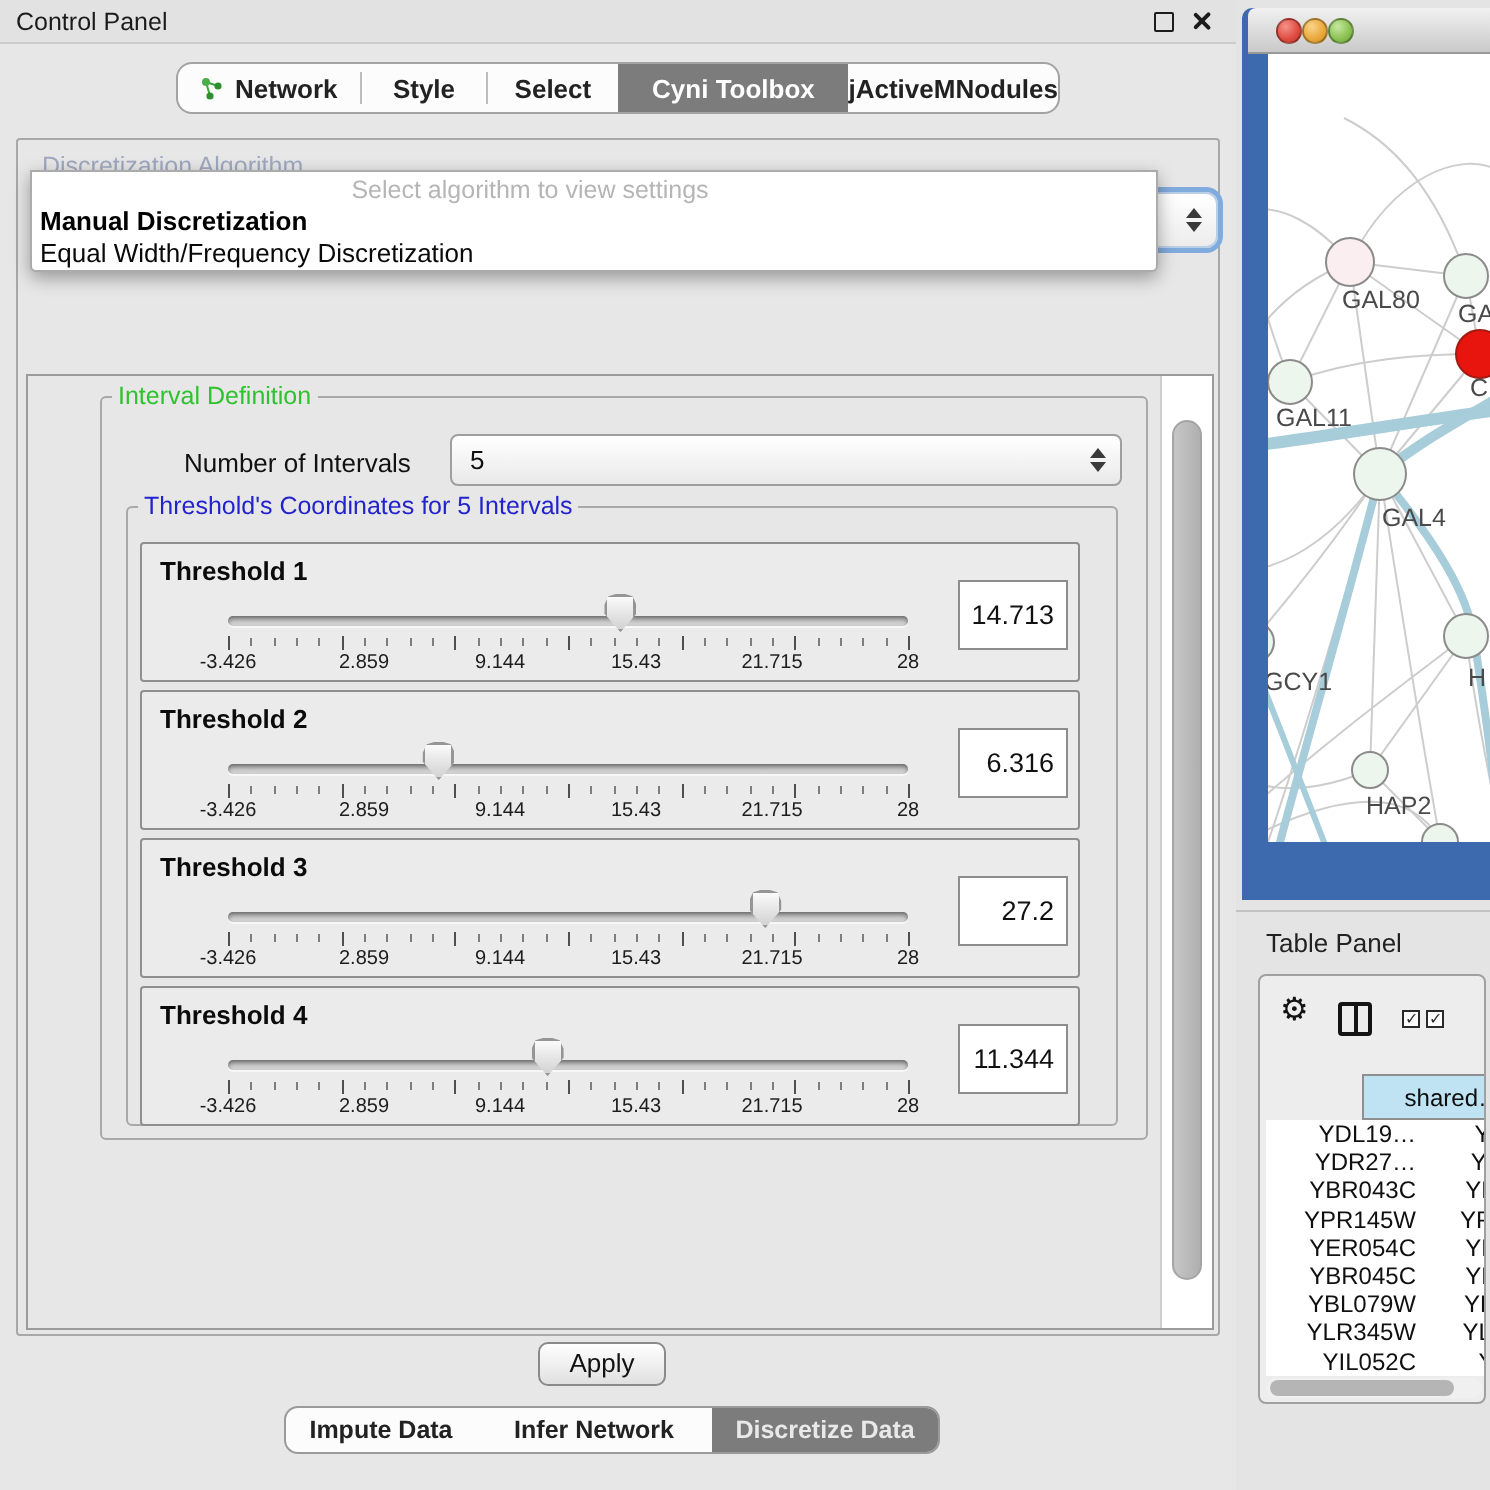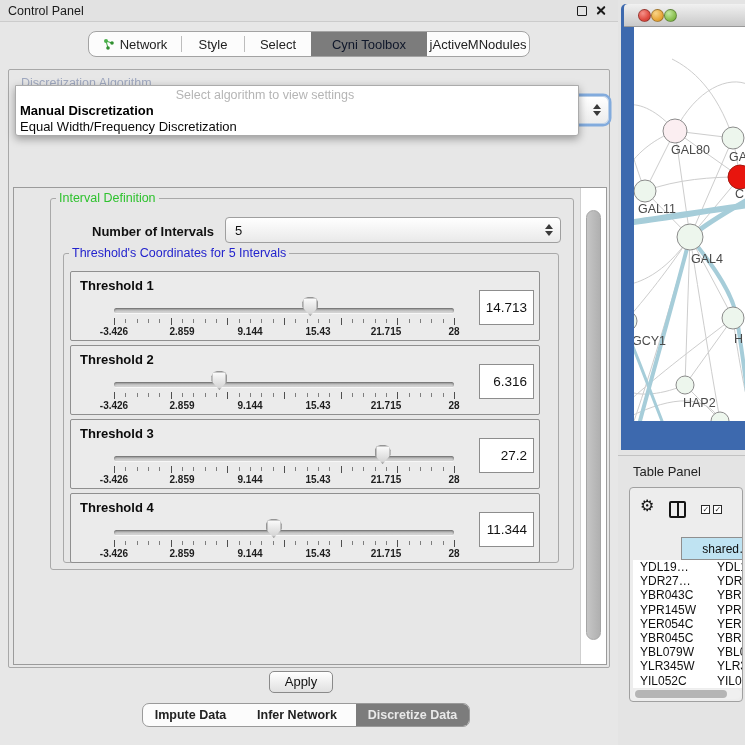--- a/index.html
+++ b/index.html
@@ -14,22 +14,22 @@
   .titlebar .title { position:absolute; left:8px; top:4px; font-size:12.5px; color:#1b1b1b; }
   .float-icon { position:absolute; right:31px; top:6px; width:10px; height:10px; border:1.6px solid #1c1c1c; border-radius:1px; }
   .close-icon { position:absolute; right:12px; top:5px; width:11px; height:11px; }
   .close-icon:before, .close-icon:after { content:""; position:absolute; left:5px; top:0; width:2.4px; height:11px; background:#1c1c1c; border-radius:1px; }
   .close-icon:before { transform:rotate(45deg); }
   .close-icon:after  { transform:rotate(-45deg); }
 
   
   .tabbar { position:absolute; left:88px; top:31px; width:442px; height:26px; background:#fcfcfc;
             border:1px solid #a3a3a3; border-radius:8px; display:flex; overflow:hidden; }
-  .tab { display:flex; align-items:center; justify-content:center; gap:5px; font-size:13px; font-weight:normal; color:#222; }
-  .tab.selected { background:#7c7c7c; color:#0f172a; }
+  .tab { display:flex; align-items:center; justify-content:center; gap:5px; font-size:13px; font-weight:bold; color:#222; }
+  .tab.selected { background:#7c7c7c; color:#ffffff; }
   .tab-divider { width:1px; height:16px; background:#bdbdbd; align-self:center; }
   .t-network { width:92px; } .t-style { width:62px; } .t-select { width:66px; }
   .t-cyni { width:116px; } .t-jactive { flex:1; }
 
   
   .outer-box { position:absolute; left:8px; top:69px; width:602px; height:599px;
                border:1px solid #a8a8a8; border-radius:2px; background:#e7e7e7; }
   .algo-label { position:absolute; left:12px; top:6px; font-size:12.5px; color:#9fa8bf; z-index:1; }
   .algo-combo { position:absolute; left:14px; top:26px; width:586px; height:28px; border-radius:6px;
                 background:linear-gradient(#ffffff,#ececec); border:1px solid #b9cfe8;
@@ -58,40 +58,40 @@
   .td-combo { left:8px; top:9px; width:556px; height:26px; }
 
   
   .scrollpane { position:absolute; left:4px; top:117px; width:594px; height:478px; border:1px solid #9b9b9b; background:#e7e7e7; }
   .viewport { position:absolute; left:4px; top:0; width:566px; height:476px; overflow:hidden; }
   .vscrollbar { position:absolute; right:0; top:0; width:26px; height:476px; background:#ffffff; border-left:1px solid #cfcfcf; }
   .vscroll-thumb { position:absolute; left:5px; top:22px; width:15px; height:430px; border-radius:7.5px;
                    background:linear-gradient(90deg,#c6c6c6,#b0b0b0); border:1px solid #a5a5a5; }
 
   .interval-group { left:32px; top:10px; width:524px; height:372px; }
-  .noi-label { position:absolute; left:41px; top:25px; font-size:13px; font-weight:bold; color:#111; }
+  .noi-label { position:absolute; left:41px; top:25px; font-size:13px; font-weight:normal; color:#111; }
   .noi-combo { left:174px; top:18px; width:336px; height:26px; }
   .thresh-group { left:12px; top:54px; width:496px; height:310px; }
 
   .thresh-panel { position:absolute; left:6px; width:470px; height:70px; background:#ebebeb;
                   border:1px solid #8f8f8f; border-radius:2px; }
   .tp-1 { top:17px; } .tp-2 { top:91px; } .tp-3 { top:165px; } .tp-4 { top:239px; }
   .thresh-title { position:absolute; left:9px; top:6px; font-size:13px; font-weight:bold; color:#0b0b0b; }
   .track { position:absolute; left:43px; top:36px; width:340px; height:5px; border-radius:3px;
            background:linear-gradient(#a9a9a9,#dcdcdc); box-shadow:inset 0 1px 2px rgba(0,0,0,.4), 0 1px 0 #f7f7f7; }
   .track-zone { position:absolute; left:43px; top:25px; width:340px; height:20px; }
   .handle { position:absolute; top:0; width:16px; height:19px;
             background:linear-gradient(#fefefe,#cfcfcf);
             clip-path:polygon(0 28%,12% 6%,35% 0,65% 0,88% 6%,100% 28%,100% 52%,50% 100%,0 52%);
             box-shadow:inset 0 0 0 1.5px #959595; }
   .ticks { position:absolute; left:43px; top:46px; width:340px; height:8px; }
   .ticks i { position:absolute; top:1px; width:1px; height:4px; background:#7d7d7d; }
   .ticks i.major { top:0; height:7px; background:#4f4f4f; }
   .scale-labels { position:absolute; left:43px; top:54px; width:340px; height:12px; }
-  .scale-labels b { position:absolute; transform:translateX(-50%); font-size:10px; font-weight:bold; color:#1d1d1d; white-space:nowrap; }
+  .scale-labels b { position:absolute; transform:translateX(-50%); font-size:10px; font-weight:normal; color:#1d1d1d; white-space:nowrap; }
   .valuebox { position:absolute; left:408px; top:18px; width:55px; height:35px; background:#ffffff;
               border:1px solid #8d8d8d; font-size:13.5px; color:#111; text-align:right; line-height:33px; padding-right:6px; }
 
   .attr-group { left:32px; top:400px; width:500px; height:85px; }
   .numattr-label { position:absolute; left:10px; top:12px; font-size:13px; font-weight:bold; color:#111; }
   .attr-list { position:absolute; left:18px; top:30px; width:453px; height:48px; background:#ffffff;
                border:1px solid #9a9a9a; border-bottom:none; overflow:hidden; padding:2px 0 0 5px; }
   .attr-item { font-size:12.5px; color:#151515; line-height:15.5px; white-space:nowrap; }
   .attr-scrollbar { position:absolute; left:471px; top:30px; width:16px; height:48px; background:#fafafa; border:1px solid #c9c9c9; border-bottom:none; }
   .attr-scroll-thumb { position:absolute; left:1.5px; top:2px; width:11px; height:44px; border-radius:6px; background:#b3b3b3; }
@@ -131,21 +131,21 @@
   .checks-icon { position:absolute; left:71px; top:17px; width:22px; height:9px; }
   .mini-check { position:absolute; top:0; width:9px; height:9px; border:1px solid #2a2a2a; background:#fff; }
   .mini-check:after { content:"✓"; position:absolute; left:0.5px; top:-1.5px; font-size:8px; color:#2a2a2a; }
   .mc-2 { left:12px; }
   .tp-header { position:absolute; left:3px; top:49px; height:23px; white-space:nowrap; font-size:12px; color:#0d0d0d; }
   .tp-h-cell { position:absolute; top:0; height:23px; line-height:22px; border:1px solid #8f8f8f;margin-left:48px; }
   .tp-h-1 { left:0; width:76px; background:#bfe3f2; text-align:right; padding-right:5px; }
   .tp-h-2 { left:75px; width:80px; background:#dadada; text-align:center; }
   .tp-rows { position:absolute; left:3px; top:72px; width:156px; background:#ffffff; }
   .tp-row { height:14.2px; font-size:12px; color:#101010; white-space:nowrap; }
-  .tp-row span { display:inline-block; overflow:hidden; }
+  .tp-row span { display:inline-block; overflow:hidden;text-align:right; }
   .tp-row .c0 { width:75px; padding-left:7px; }
   .tp-row .c1 { width:78px; padding-left:9px; }
   .hscrollbar { position:absolute; left:3px; top:201px; width:108px; height:10px; background:#f0f0f0; border-radius:5px; }
   .hscroll-thumb { position:absolute; left:2px; top:1px; width:92px; height:8px; border-radius:4px; background:#b5b5b5; }
 </style>
 </head>
 <body>
 
 <div class="stage">
 

